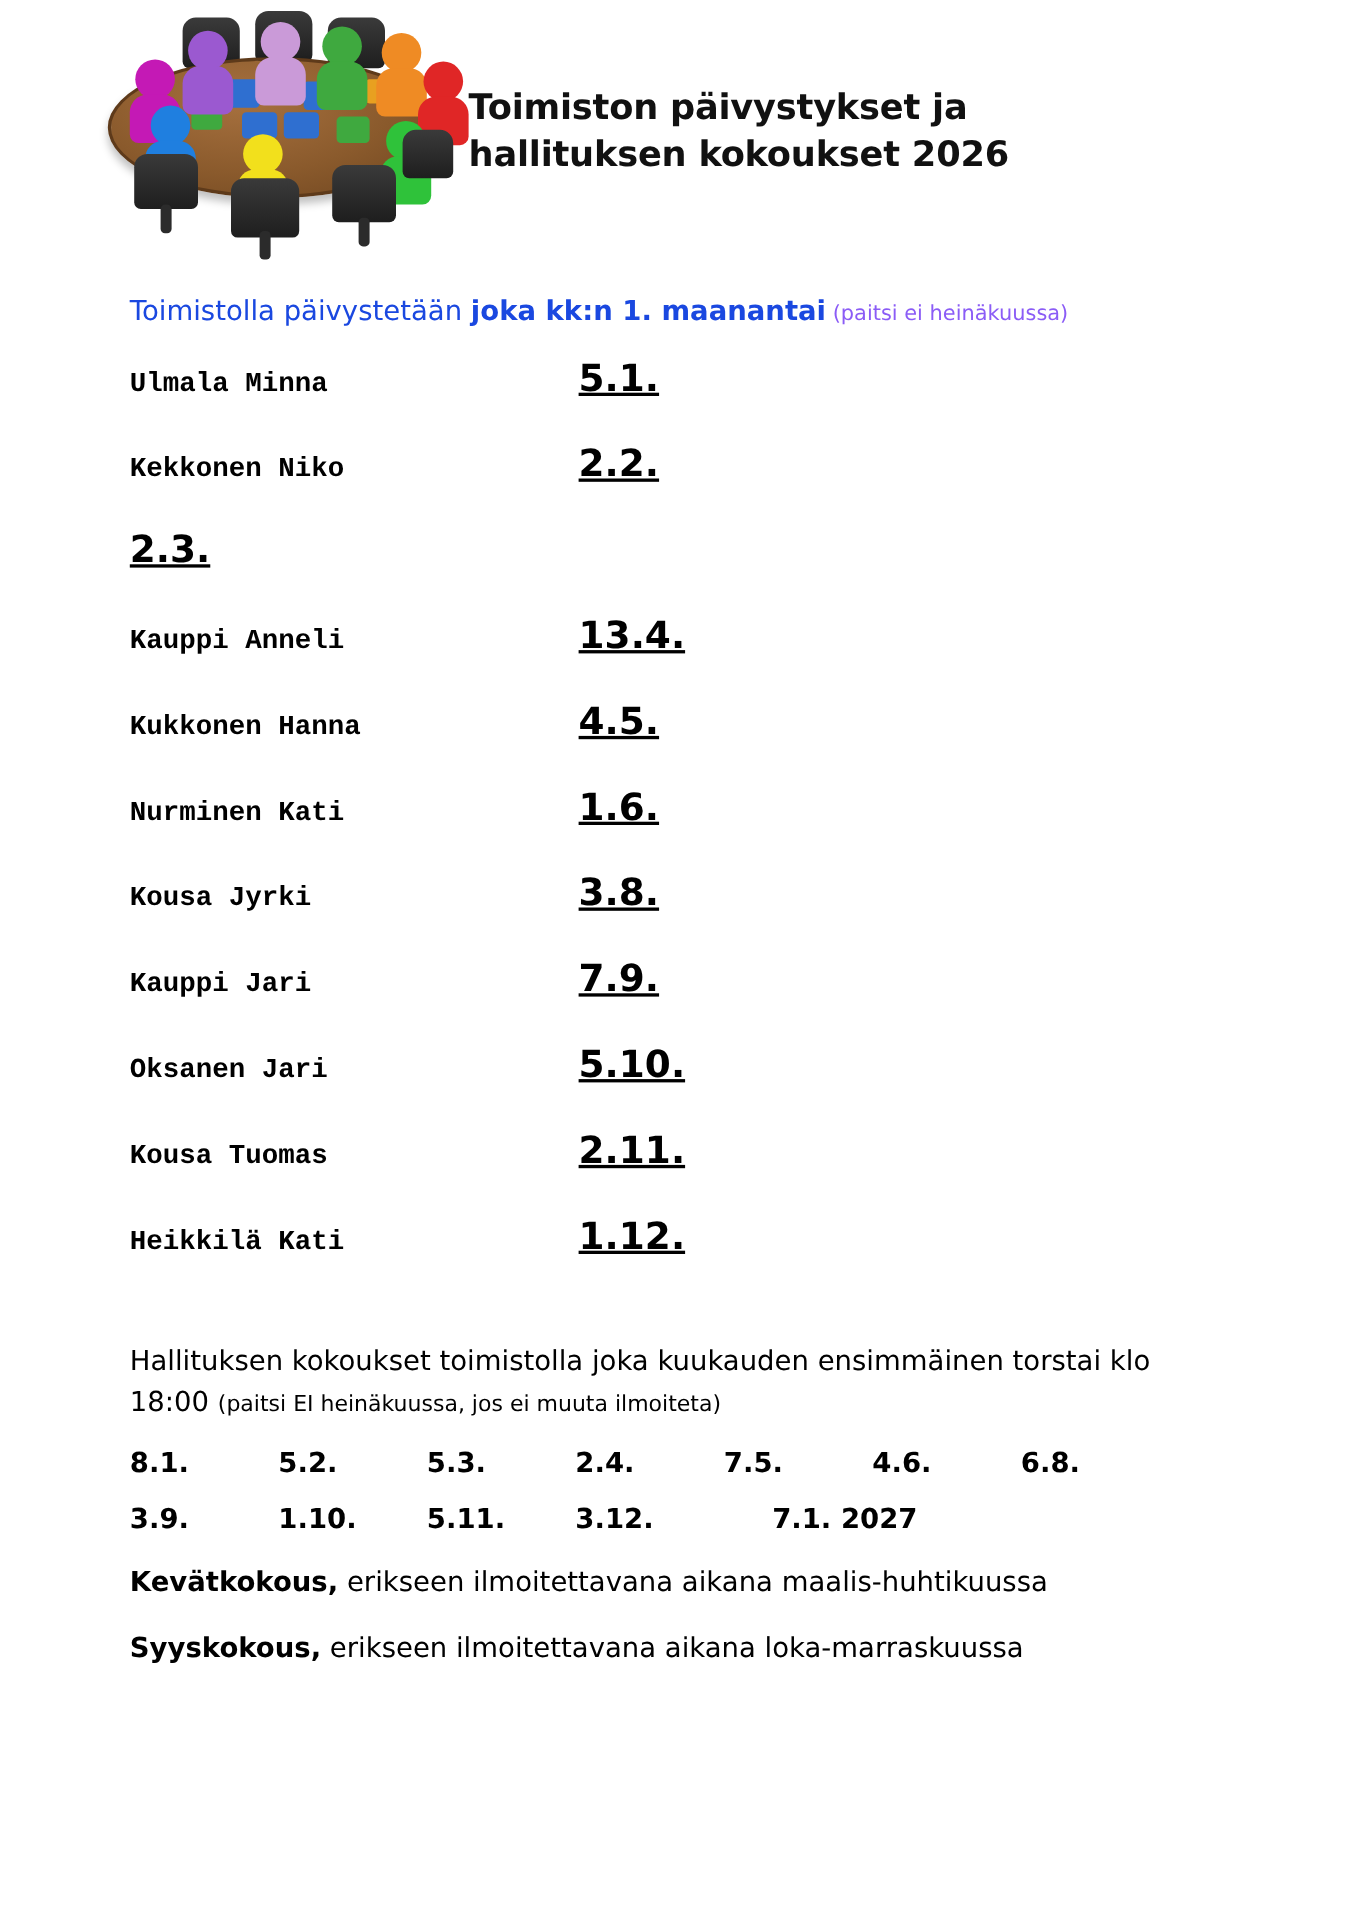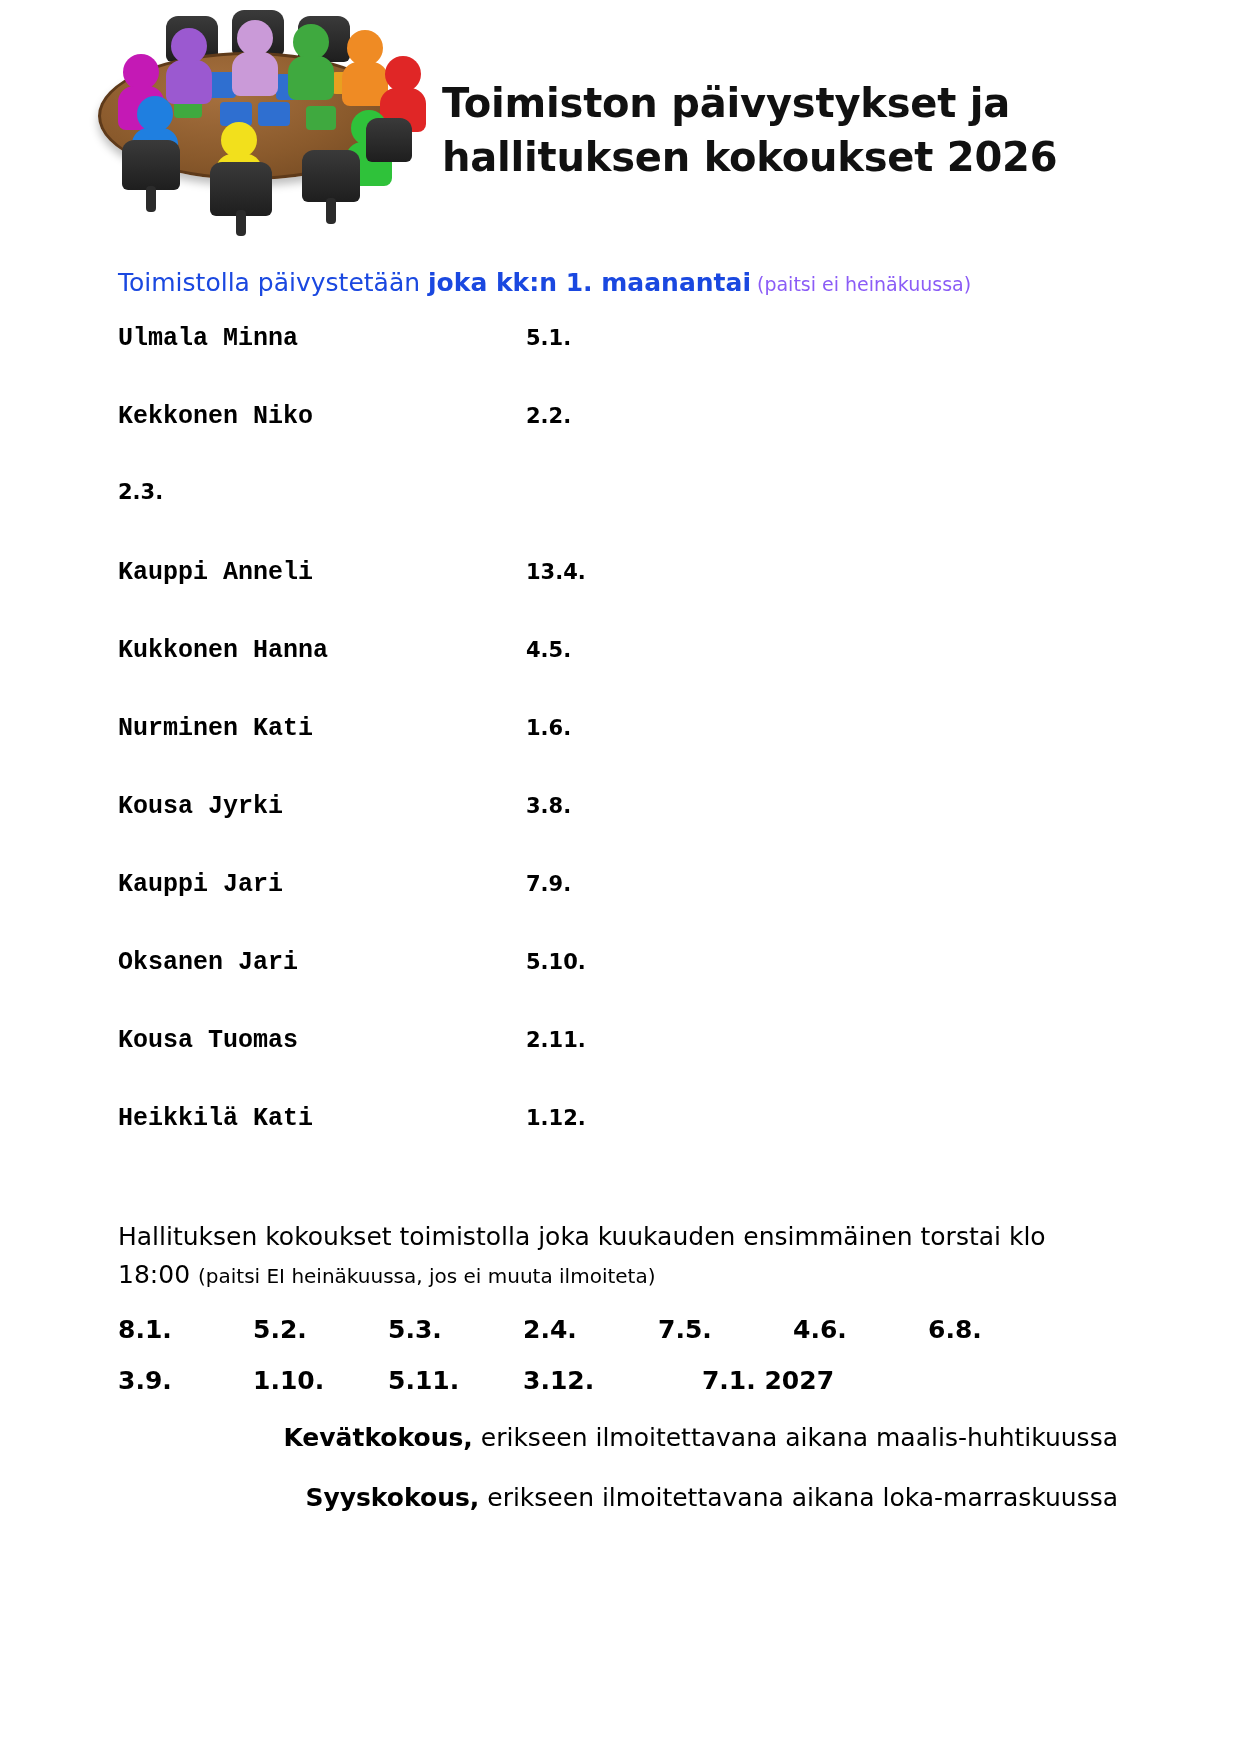--- a/index.html
+++ b/index.html
@@ -30,23 +30,23 @@
     height: 240px;
     box-sizing: border-box;
   }
   .clipart {
     width: 350px;
     height: 230px;
     position: relative;
     flex: 0 0 auto;
   }
   .title-block {
-    margin-left: 22px;
+    margin-left: 6px;
     margin-top: 66px;
-    font-size: 40px;
+    font-size: 32px;
     font-weight: bold;
     line-height: 1.35;
     letter-spacing: -0.2px;
     color: #111111;
   }
 
   
   .intro {
     margin: 28px 0 0 118px;
     font-size: 25px;
@@ -70,22 +70,23 @@
     align-items: baseline;
     height: 78px;
   }
   .duty-name {
     width: 408px;
     font-size: 25px;
     font-weight: bold;
     font-family: Liberation Mono, monospace;
   }
   .duty-date {
-    font-size: 21px;
-    font-weight: bold;
+    font-size: 34px;
+    font-weight: bold;
+    text-decoration: underline;
   }
 
   
   .board {
     margin: 36px 0 0 118px;
     width: 1000px;
   }
   .board-intro {
     font-size: 25px;
     line-height: 1.5;
@@ -104,21 +105,20 @@
     flex: 0 0 auto;
   }
   .dates-row .date-cell.wide {
     width: 220px;
     text-align: center;
   }
   .note {
     margin-top: 26px;
     font-size: 25px;
     line-height: 1.35;
-    text-align: right;
   }
   .note .lead {
     font-weight: bold;
   }
 
   
   .table-top {
     position: absolute;
     left: 28px;
     top: 42px;

